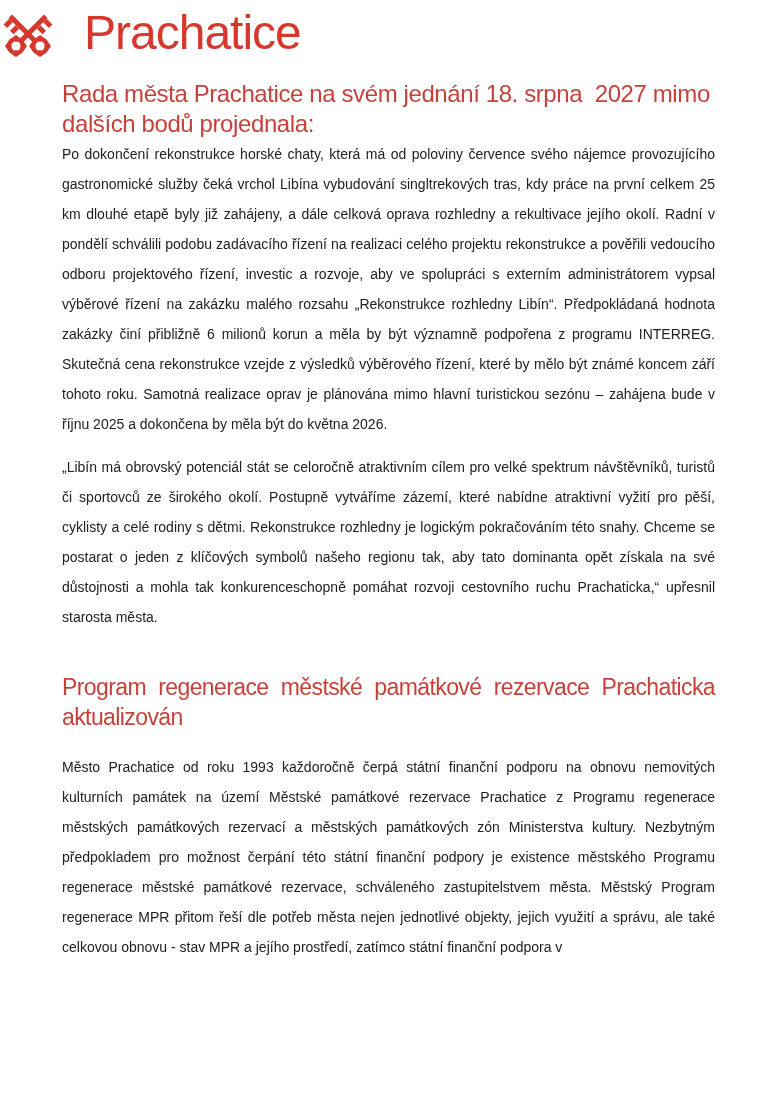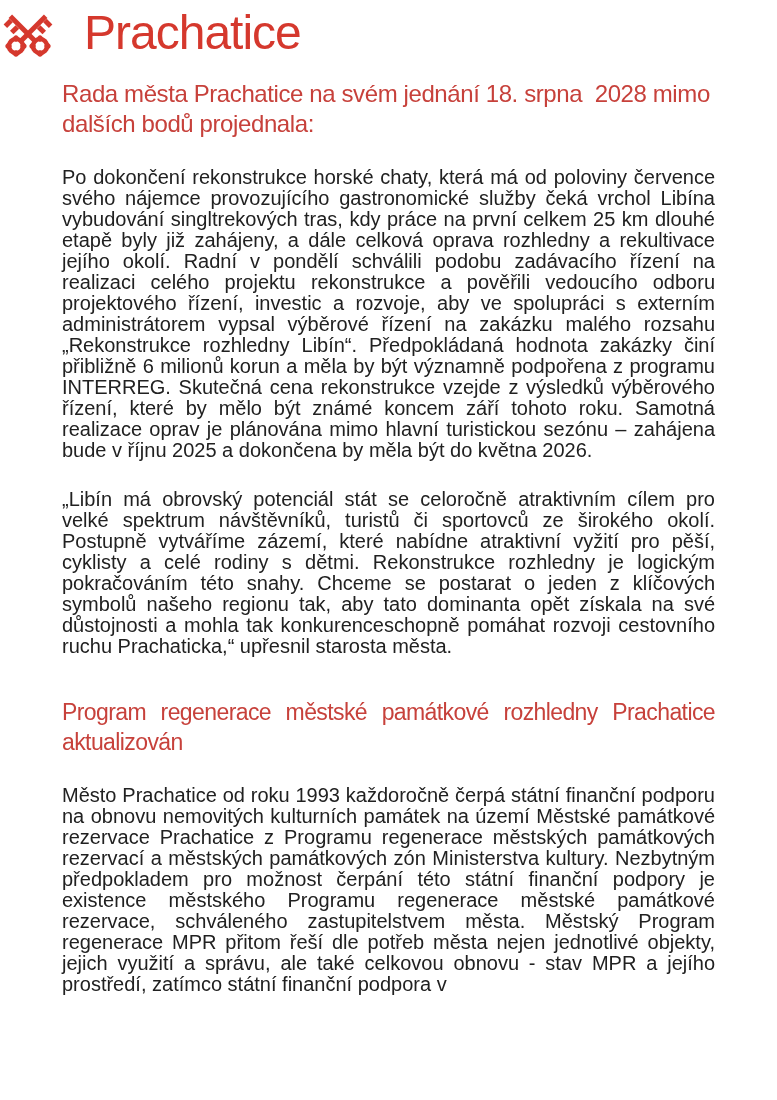--- a/index.html
+++ b/index.html
@@ -59,26 +59,25 @@
   .section-heading{
     color:var(--heading-red,#c7413b);
     font-size:23px;
     font-weight:400;
     line-height:30px;
     letter-spacing:-0.6px;
   }
   .sec-1 .section-heading{margin-top:36px;margin-bottom:32px;}
   .sec-2 .section-heading{margin-top:40px;margin-bottom:20px;text-align:justify;}
   .body-para{
-    font-size:20px;
-    line-height:21px;
+    font-size:14px;
+    line-height:30px;
     text-align:justify;
     color:var(--body-ink,#212121);
     margin-bottom:13px;
-    margin-top:28px;
   }
 </style>
 </head>
 <body>
 
 <div class="page">
 
   <header class="brand">
     <span class="brand-icon">
       <svg viewBox="0 0 64 64" xmlns="http://www.w3.org/2000/svg" fill="#d5382d">
@@ -102,25 +101,25 @@
           <circle cx="37.3" cy="52.3" r="3"></circle>
           <circle cx="26.7" cy="52.3" r="3"></circle>
         </g>
       </svg>
     </span>
     <span class="brand-text">Prachatice</span>
   </header>
 
 
 
-  <div class="lede">Rada města Prachatice na svém jednání 18. srpna  2028 mimo dalších bodů projednala:</div>
+  <div class="lede">Rada města Prachatice na svém jednání 18. srpna  2027 mimo dalších bodů projednala:</div>
 
   <section class="sec-1">
     <p class="body-para">Po dokončení rekonstrukce horské chaty, která má od poloviny července svého nájemce provozujícího gastronomické služby čeká vrchol Libína vybudování singltrekových tras, kdy práce na první celkem 25 km dlouhé etapě byly již zahájeny, a dále celková oprava rozhledny a rekultivace jejího okolí. Radní v pondělí schválili podobu zadávacího řízení na realizaci celého projektu rekonstrukce a pověřili vedoucího odboru projektového řízení, investic a rozvoje, aby ve spolupráci s externím administrátorem vypsal výběrové řízení na zakázku malého rozsahu „Rekonstrukce rozhledny Libín“. Předpokládaná hodnota zakázky činí přibližně 6 milionů korun a měla by být významně podpořena z programu INTERREG. Skutečná cena rekonstrukce vzejde z výsledků výběrového řízení, které by mělo být známé koncem září tohoto roku. Samotná realizace oprav je plánována mimo hlavní turistickou sezónu – zahájena bude v říjnu 2025 a dokončena by měla být do května 2026.</p>
     <p class="body-para">„Libín má obrovský potenciál stát se celoročně atraktivním cílem pro velké spektrum návštěvníků, turistů či sportovců ze širokého okolí. Postupně vytváříme zázemí, které nabídne atraktivní vyžití pro pěší, cyklisty a celé rodiny s dětmi. Rekonstrukce rozhledny je logickým pokračováním této snahy. Chceme se postarat o jeden z klíčových symbolů našeho regionu tak, aby tato dominanta opět získala na své důstojnosti a mohla tak konkurenceschopně pomáhat rozvoji cestovního ruchu Prachaticka,“ upřesnil starosta města.</p>
   </section>
 
   <section class="sec-2">
-    <h2 class="section-heading">Program regenerace městské památkové rozhledny Prachatice aktualizován</h2>
+    <h2 class="section-heading">Program regenerace městské památkové rezervace Prachaticka aktualizován</h2>
     <p class="body-para">Město Prachatice od roku 1993 každoročně čerpá státní finanční podporu na obnovu nemovitých kulturních památek na území Městské památkové rezervace Prachatice z Programu regenerace městských památkových rezervací a městských památkových zón Ministerstva kultury. Nezbytným předpokladem pro možnost čerpání této státní finanční podpory je existence městského Programu regenerace městské památkové rezervace, schváleného zastupitelstvem města. Městský Program regenerace MPR přitom řeší dle potřeb města nejen jednotlivé objekty, jejich využití a správu, ale také celkovou obnovu - stav MPR a jejího prostředí, zatímco státní finanční podpora v</p>
   </section>
 
 </div>
 
 </body></html>

